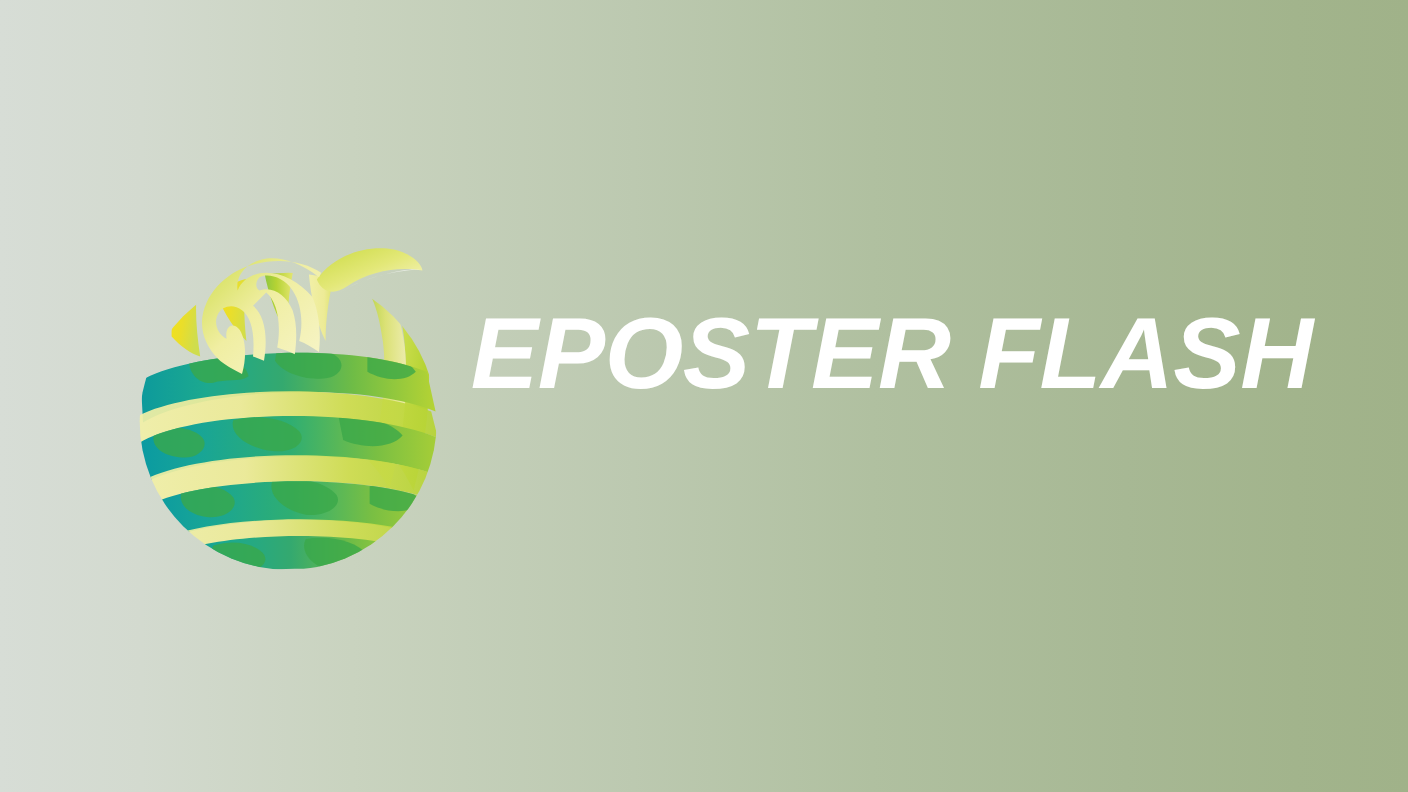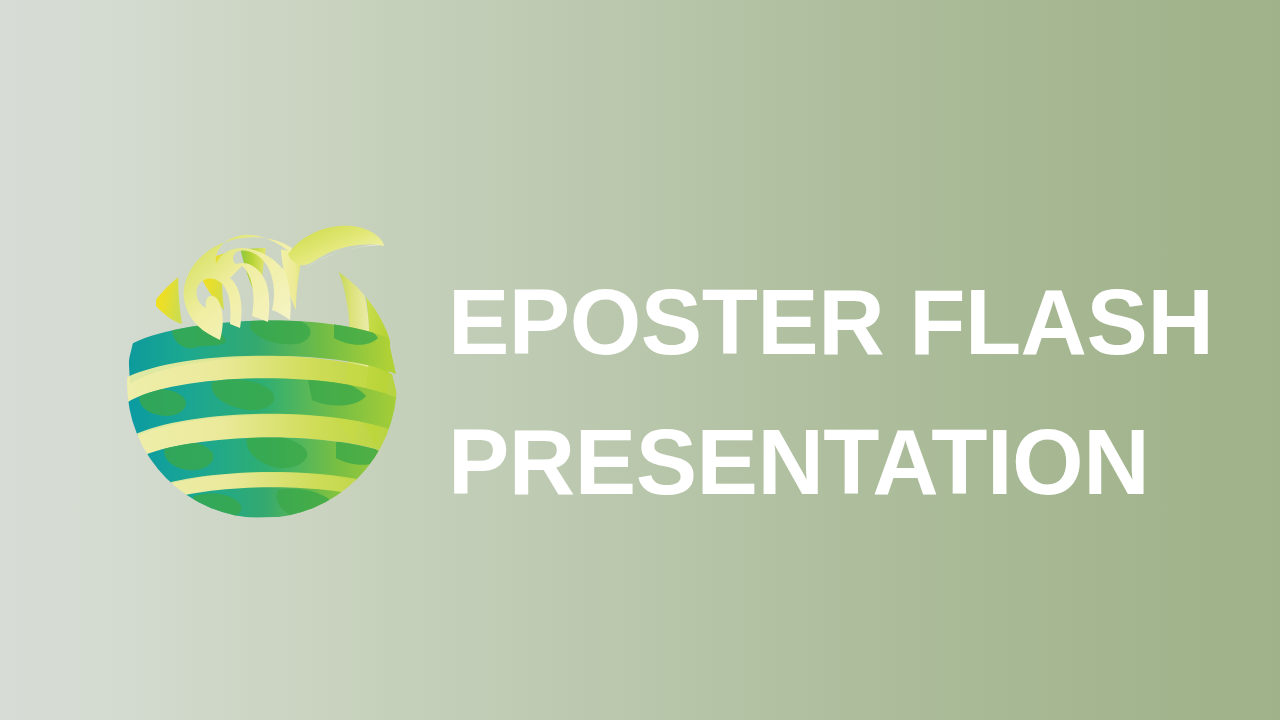--- a/index.html
+++ b/index.html
@@ -41,23 +41,24 @@
   }
   #logo svg {
     display: block;
     width: 100%;
     height: 100%;
   }
 
   
   #title-block {
     position: absolute;
-    left: 448px;
+    left: 428px;
     top: 252px;
     width: 790px;
+    font-style: italic;
   }
   .title-line {
     color: #ffffff;
     font-family: "Liberation Sans", sans-serif;
     font-weight: bold;
     font-size: 92px;
     line-height: 140px;
     letter-spacing: -0.5px;
     white-space: nowrap;
     margin: 0;
@@ -197,16 +198,15 @@
                  L110,126 C112,104 108,90 100,84 C92,78 82,80 78,88
                  C74,96 78,106 86,110 C84,98 92,94 98,102 C104,112 104,128 100,142
                  C92,138 84,134 78,128 C68,118 62,104 64,90
                  C68,66 88,48 112,42 C134,36 158,40 172,50 Z" fill="url(#gTail)"></path>
       </g>
     </svg>
   </div>
 
   <div id="title-block">
     <div class="title-line">EPOSTER FLASH</div>
-    <div class="title-line">PRESENTATION</div>
   </div>
 
 </div>
 
 </body></html>

